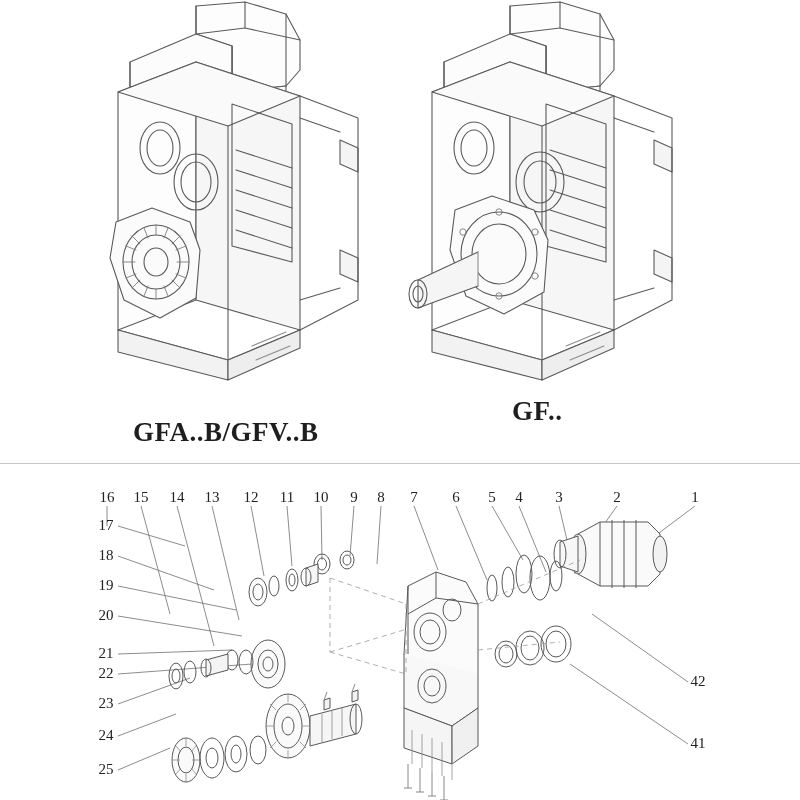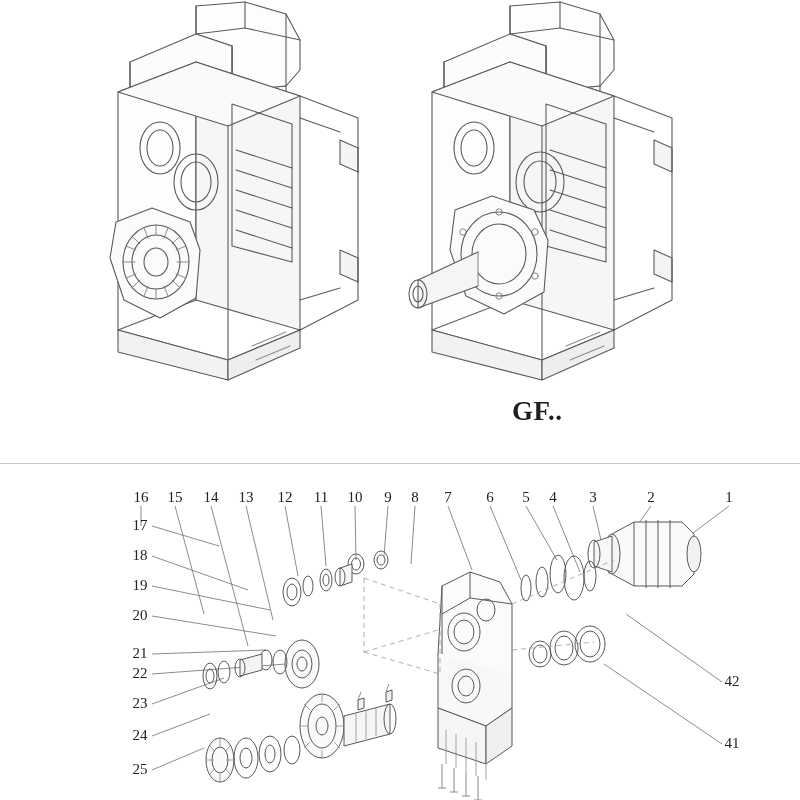--- a/index.html
+++ b/index.html
@@ -55,21 +55,20 @@
   }
 
   
   .exploded-wrap {
     position: absolute;
     left: 0;
     top: 464px;
     width: 716px;
     height: 336px;
     overflow: hidden;
-    padding-left: 34px;
   }
   .exploded-svg { display: block; }
 
   .callout-num {
     font-family: "Liberation Serif", serif;
     font-size: 15px;
     fill: #222222;
   }
 </style>
 </head>
@@ -207,20 +206,21 @@
 
           <path d="M432 330 L542 360 L542 380 L432 352 Z" fill="#f2f2f2"></path>
           <path d="M542 360 L614 330 L614 348 L542 380 Z" fill="#eeeeee"></path>
           <path d="M566 346 L600 332" stroke="#8c8c8c"></path>
           <path d="M570 360 L604 346" stroke="#8c8c8c"></path>
         </g>
       </g>
     </svg>
   </div>
 
+  <div class="caption" id="caption-left">GFA..B/GFV..B</div>
   <div class="caption" id="caption-right">GF..</div>
 
   <div class="rule"></div>
 
   <div class="exploded-wrap">
     <svg class="exploded-svg" width="800" height="336" viewBox="0 0 800 336" xmlns="http://www.w3.org/2000/svg">
 
       <g stroke="#6f6f6f" stroke-width="0.8" fill="none">
         <path d="M107 42 L107 62"></path>
         <path d="M141 42 L170 150"></path>

